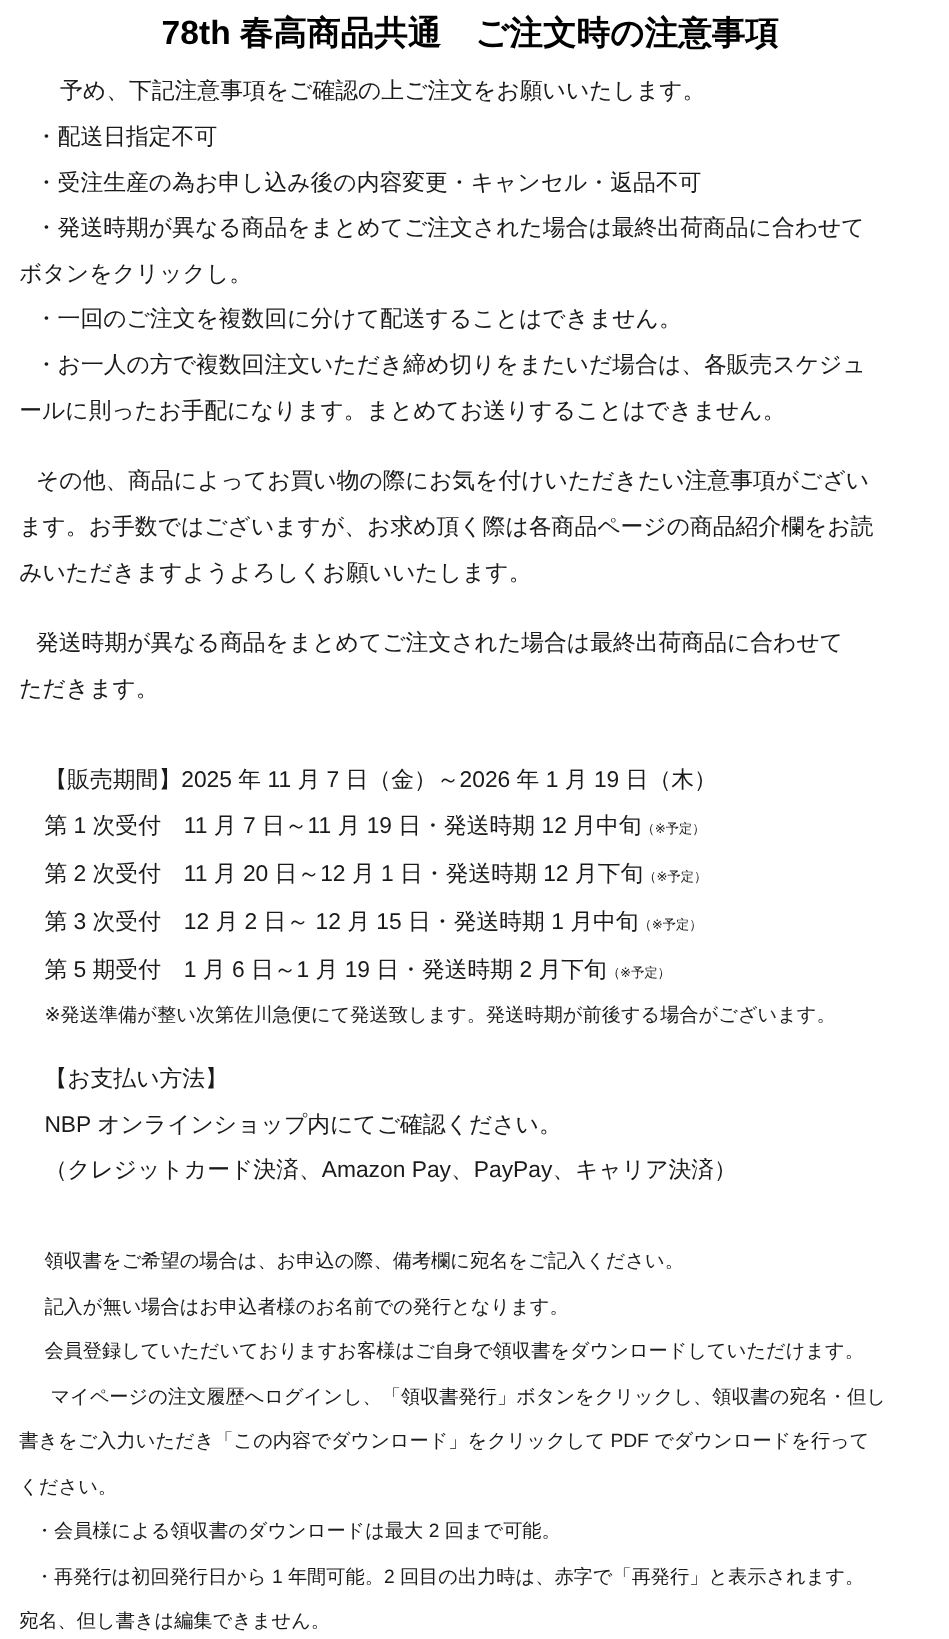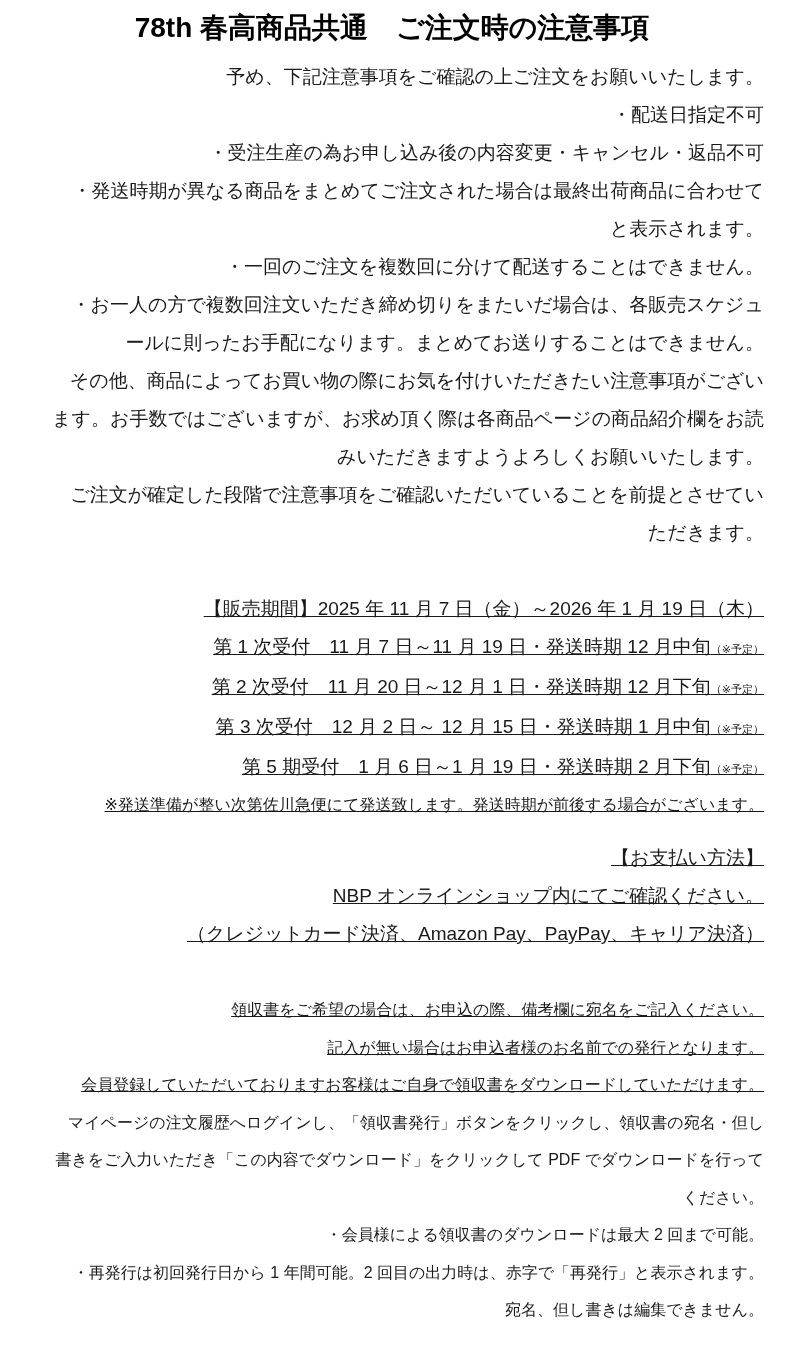--- a/index.html
+++ b/index.html
@@ -27,54 +27,53 @@
     color: #000000;
     white-space: pre;
   }
   .doc-body {
     margin-top: 11px;
     padding-right: 20px;
   }
   .ln {
     white-space: pre;
     overflow: visible;
-    text-align: right;
   }
   
   .sz-main   { font-size: 19px;   line-height: 38px;   min-height: 38px; }
   .sz-small  { font-size: 16px;   line-height: 37.5px; min-height: 37.5px; }
   .sz-xsmall { font-size: 16px;   line-height: 34px;   min-height: 34px; }
   .sz-gap    { font-size: 1px;    line-height: 17px;   min-height: 17px; height: 17px; }
   
   .in-p1      { padding-left: 50px; }  
-  .in-para    { padding-left: 30px; }  
-  .in-bullet  { padding-left: 39px; }  
+  .in-para    { padding-left: 30px; margin-top: 21px; }  
+  .in-bullet  { padding-left: 29px; }  
   .in-cont    { padding-left: 16px; }  
-  .in-section { padding-left: 37px; text-decoration: underline; }  
+  .in-section { padding-left: 37px; }  
   .in-deep    { padding-left: 42px; }  
   .note { font-size: 11px; }
 </style>
 </head>
 <body>
 
 <div class="page">
   <h1 class="title">78th 春高商品共通　ご注文時の注意事項</h1>
   <div class="doc-body">
       <div class="ln sz-main in-p1">予め、下記注意事項をご確認の上ご注文をお願いいたします。</div>
       <div class="ln sz-main in-bullet">・配送日指定不可</div>
       <div class="ln sz-main in-bullet">・受注生産の為お申し込み後の内容変更・キャンセル・返品不可</div>
       <div class="ln sz-main in-bullet">・発送時期が異なる商品をまとめてご注文された場合は最終出荷商品に合わせて</div>
-      <div class="ln sz-main in-cont">と表示されます。</div>
+      <div class="ln sz-main in-cont">ボタンをクリックし。</div>
       <div class="ln sz-main in-bullet">・一回のご注文を複数回に分けて配送することはできません。</div>
       <div class="ln sz-main in-bullet">・お一人の方で複数回注文いただき締め切りをまたいだ場合は、各販売スケジュ</div>
       <div class="ln sz-main in-cont">ールに則ったお手配になります。まとめてお送りすることはできません。</div>
       <div class="ln sz-main in-para">その他、商品によってお買い物の際にお気を付けいただきたい注意事項がござい</div>
       <div class="ln sz-main in-cont">ます。お手数ではございますが、お求め頂く際は各商品ページの商品紹介欄をお読</div>
       <div class="ln sz-main in-cont">みいただきますようよろしくお願いいたします。</div>
-      <div class="ln sz-main in-para">ご注文が確定した段階で注意事項をご確認いただいていることを前提とさせてい</div>
+      <div class="ln sz-main in-para">発送時期が異なる商品をまとめてご注文された場合は最終出荷商品に合わせて</div>
       <div class="ln sz-main in-cont">ただきます。</div>
       <div class="ln sz-main in-cont"></div>
       <div class="ln sz-main in-section">【販売期間】2025 年 11 月 7 日（金）～2026 年 1 月 19 日（木）</div>
       <div class="ln sz-main in-section">第 1 次受付　11 月 7 日～11 月 19 日・発送時期 12 月中旬<span class="note">（※予定）</span></div>
       <div class="ln sz-main in-section">第 2 次受付　11 月 20 日～12 月 1 日・発送時期 12 月下旬<span class="note">（※予定）</span></div>
       <div class="ln sz-main in-section">第 3 次受付　12 月 2 日～ 12 月 15 日・発送時期 1 月中旬<span class="note">（※予定）</span></div>
       <div class="ln sz-main in-section">第 5 期受付　1 月 6 日～1 月 19 日・発送時期 2 月下旬<span class="note">（※予定）</span></div>
       <div class="ln sz-xsmall in-section">※発送準備が整い次第佐川急便にて発送致します。発送時期が前後する場合がございます。</div>
       <div class="ln sz-gap in-cont"></div>
       <div class="ln sz-main in-section">【お支払い方法】</div>

